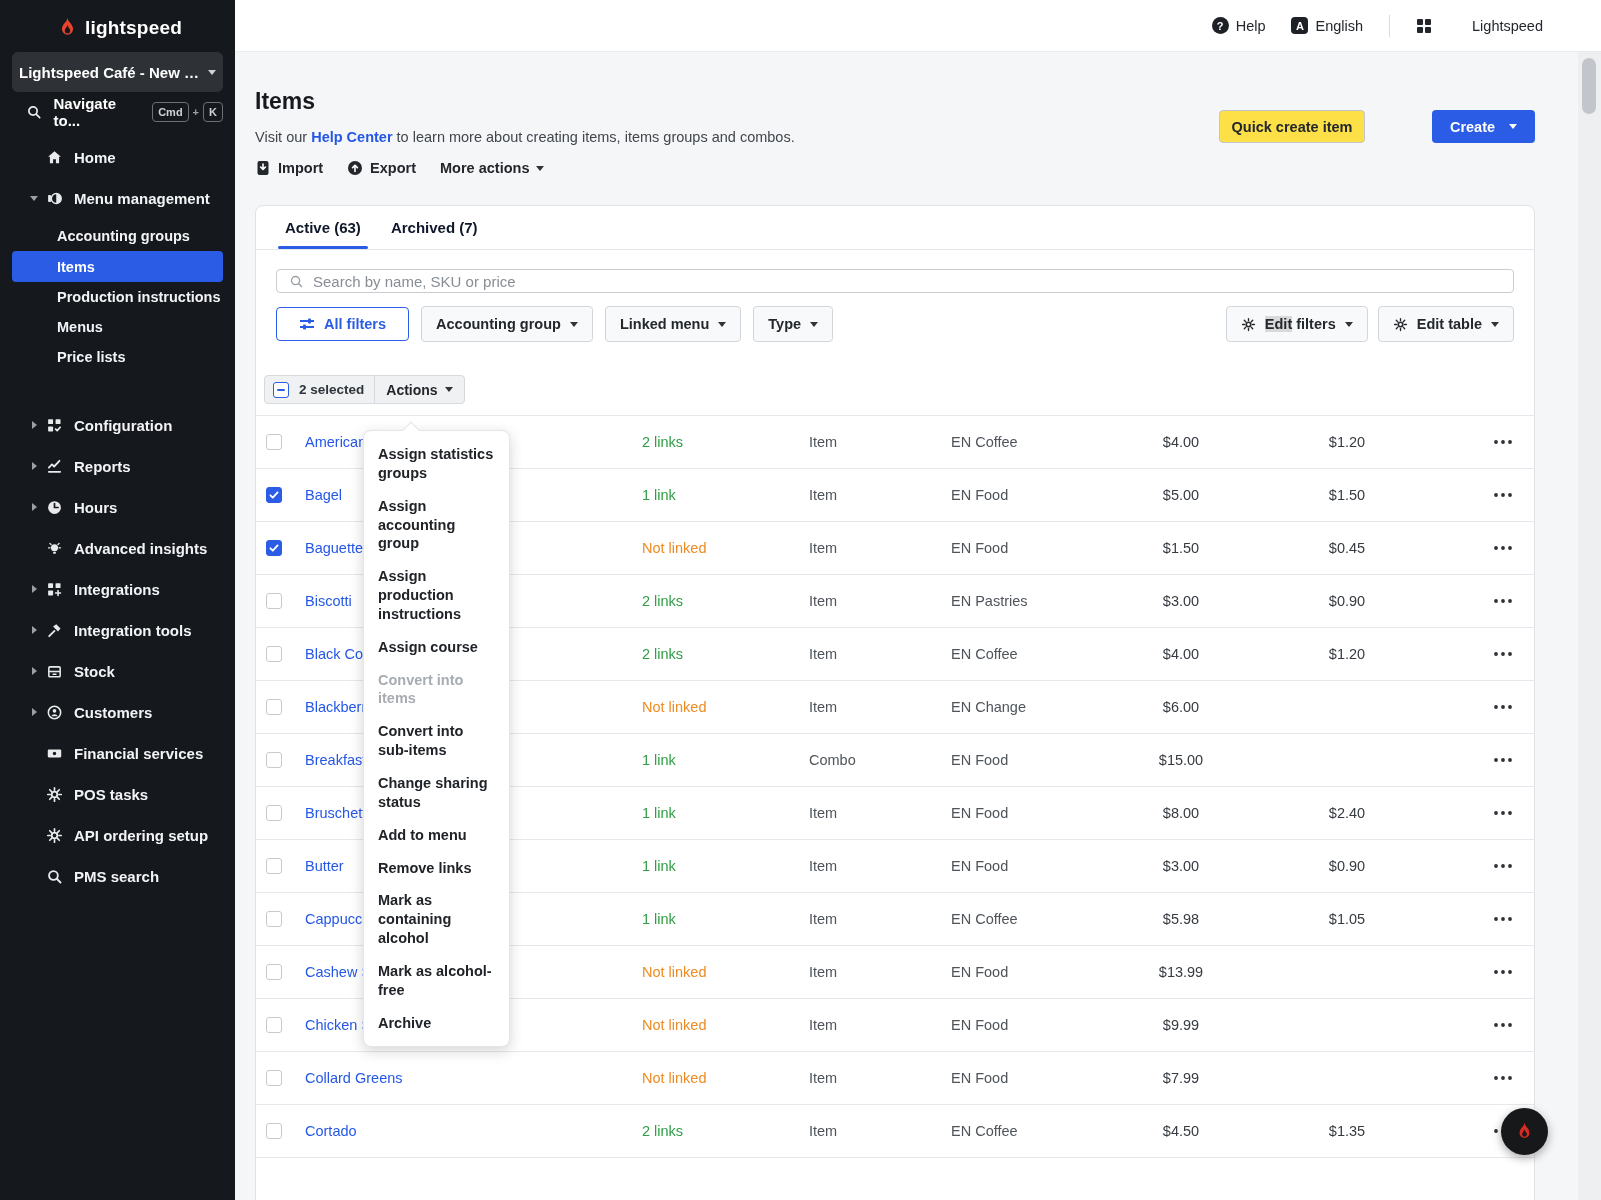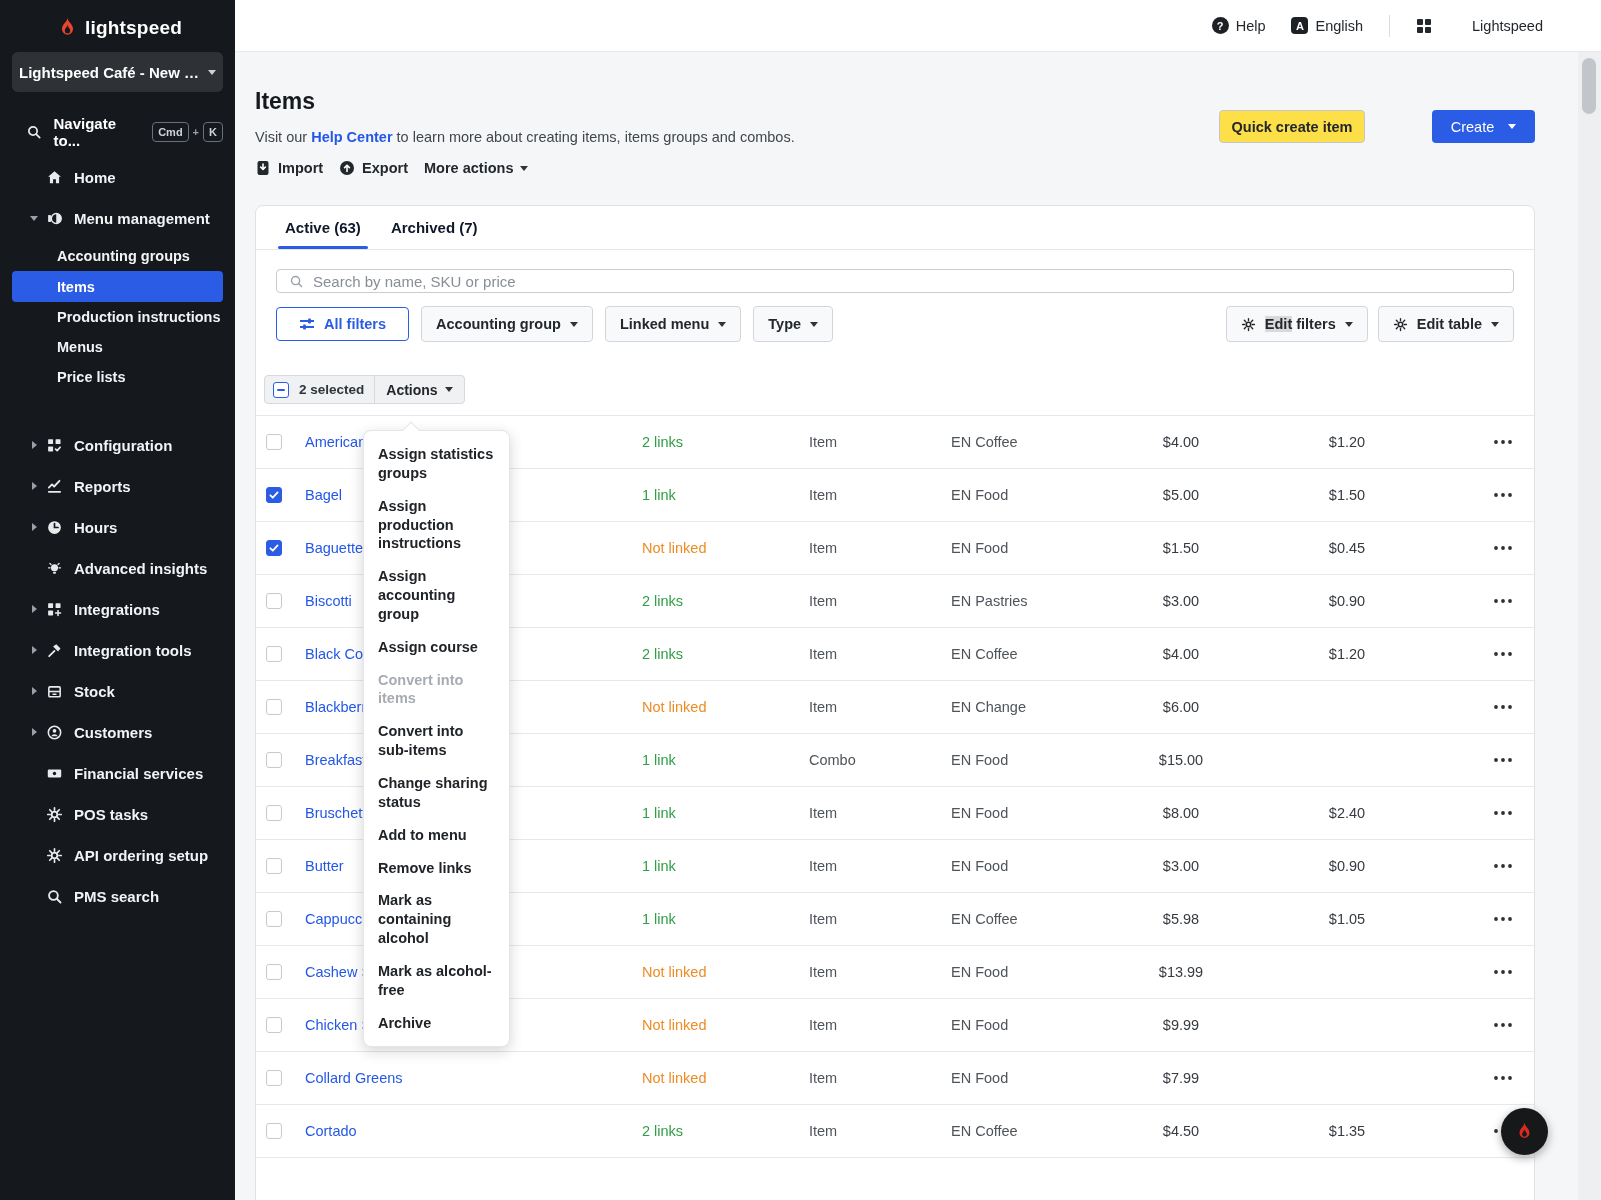--- a/index.html
+++ b/index.html
@@ -9,21 +9,21 @@
     background:#f5f6f8; position:relative; color:#24282d;
   }
   svg { display:block; }
 
   
   #sidebar { position:absolute; left:0; top:0; width:235px; height:1200px; background:#15181d; color:#f2f3f5; z-index:30; }
   .logo-row { display:flex; align-items:center; gap:8px; padding:16px 0 0 58px; }
   .logo-word { font-size:19px; font-weight:700; color:#fff; letter-spacing:.2px; }
   .venue-btn { margin:13px 12px 0; height:40px; background:#2e3237; border-radius:6px; display:flex; align-items:center; justify-content:center; gap:9px; font-size:15px; font-weight:700; color:#fff; cursor:pointer; }
   .caret-down-w { width:0; height:0; border-left:4.5px solid transparent; border-right:4.5px solid transparent; border-top:5.5px solid #cfd3d8; }
-  .nav-search { margin:28px 12px 0; display:flex; align-items:center; gap:11px; padding-left:7px; height:24px; font-size:15px; font-weight:700; color:#fff; cursor:pointer; }
+  .nav-search { margin:8px 12px 0; display:flex; align-items:center; gap:11px; padding-left:7px; height:24px; font-size:15px; font-weight:700; color:#fff; cursor:pointer; }
   .kbd-group { display:flex; align-items:center; gap:4px; margin-left:2px; }
   .kbd { border:1px solid #6a7077; border-radius:4px; padding:3px 5px; font-size:11px; color:#cfd3d8; font-weight:600; }
   .kbd-plus { color:#9aa0a6; font-size:11px; font-weight:600; }
   #nav { margin-top:18px; }
   .nav-item { display:flex; align-items:center; height:30px; margin-top:11px; cursor:pointer; font-size:15px; font-weight:600; }
   .nav-item:first-child { margin-top:0; }
   .chev-slot { width:10px; margin-left:29px; display:flex; justify-content:center; }
   .chev-right { width:0; height:0; border-top:4px solid transparent; border-bottom:4px solid transparent; border-left:5px solid #9aa0a8; }
   .chev-open { width:0; height:0; border-left:4px solid transparent; border-right:4px solid transparent; border-top:5px solid #9aa0a8; }
   .nicon { width:18px; margin-left:7px; color:#e8eaec; }
@@ -39,25 +39,25 @@
   .tb-square { width:17px; height:17px; border-radius:4px; background:#1d2126; color:#fff; font-size:11px; font-weight:700; display:flex; align-items:center; justify-content:center; }
   .tb-divider { width:1px; height:22px; background:#d9dce0; margin:0 26px; }
   #tb-help { margin-right:26px; }
   #tb-account { display:flex; align-items:center; cursor:pointer; }
   #tb-account .tb-name { margin-left:40px; font-size:14.5px; color:#24282d; }
 
   
   #page-title { position:absolute; left:255px; top:88px; font-size:23px; font-weight:700; color:#16191d; }
   #page-desc { position:absolute; left:255px; top:129px; font-size:14.5px; color:#40464c; }
   #page-desc a { color:#2457e6; text-decoration:none; font-weight:600; }
-  #toolbar { position:absolute; left:255px; top:156px; display:flex; align-items:center; gap:16px; height:24px; }
+  #toolbar { position:absolute; left:255px; top:156px; display:flex; align-items:center; gap:24px; height:24px; }
   .tool-btn { display:flex; align-items:center; gap:7px; font-size:14.5px; font-weight:600; color:#23272c; cursor:pointer; }
   .caret-down-d { width:0; height:0; border-left:4.5px solid transparent; border-right:4.5px solid transparent; border-top:5px solid #2f343a; }
   #btn-quick-create { position:absolute; left:1219px; top:110px; width:146px; height:33px; background:#fde047; border:1px solid #c3c7cc; border-radius:4px; font-size:14.5px; font-weight:600; color:#23272c; display:flex; align-items:center; justify-content:center; cursor:pointer; }
-  #btn-create { position:absolute; left:1432px; top:110px; width:103px; height:33px; background:#2a5ce5; border:none; border-radius:4px; font-size:14.5px; font-weight:400; color:#fff; display:flex; align-items:center; justify-content:center; gap:14px; cursor:pointer; }
+  #btn-create { position:absolute; left:1432px; top:110px; width:103px; height:33px; background:#2a5ce5; border:none; border-radius:4px; font-size:14.5px; font-weight:700; color:#fff; display:flex; align-items:center; justify-content:center; gap:14px; cursor:pointer; }
   .caret-down-white { width:0; height:0; border-left:4.5px solid transparent; border-right:4.5px solid transparent; border-top:5px solid #fff; }
 
   
   #card { position:absolute; left:255px; top:205px; width:1280px; height:996px; background:#fff; border:1px solid #dfe2e6; border-radius:8px 8px 0 0; z-index:1; }
   #tabs { height:44px; border-bottom:1px solid #e4e6e9; display:flex; padding-left:14px; }
   .tab { display:flex; align-items:center; padding:0 15px; font-size:15px; font-weight:600; color:#0f172a; position:relative; cursor:pointer; }
   .tab.active::after { content:""; position:absolute; left:8px; right:8px; bottom:0; height:3px; background:#2a5ce5; border-radius:2px; }
   #searchbar { margin:19px 20px 0; height:24px; border:1px solid #c9cdd2; border-radius:4px; display:flex; align-items:center; padding:0 12px; gap:9px; }
   #searchbar input { border:none; outline:none; flex:1; font-size:15px; font-family:inherit; color:#2c3238; }
   #searchbar input::placeholder { color:#878e96; }
@@ -745,23 +745,23 @@
         </div>
       </div>
     </div>
 </section>
 
 <div id="actions-menu">
   <span class="tail"></span>
 
     <div class="menu-item">Assign statistics groups</div>
 
+    <div class="menu-item">Assign accounting group</div>
+
     <div class="menu-item">Assign production instructions</div>
-
-    <div class="menu-item">Assign accounting group</div>
 
     <div class="menu-item">Assign course</div>
 
     <div class="menu-item disabled">Convert into items</div>
 
     <div class="menu-item">Convert into sub-items</div>
 
     <div class="menu-item">Change sharing status</div>
 
     <div class="menu-item">Add to menu</div>

